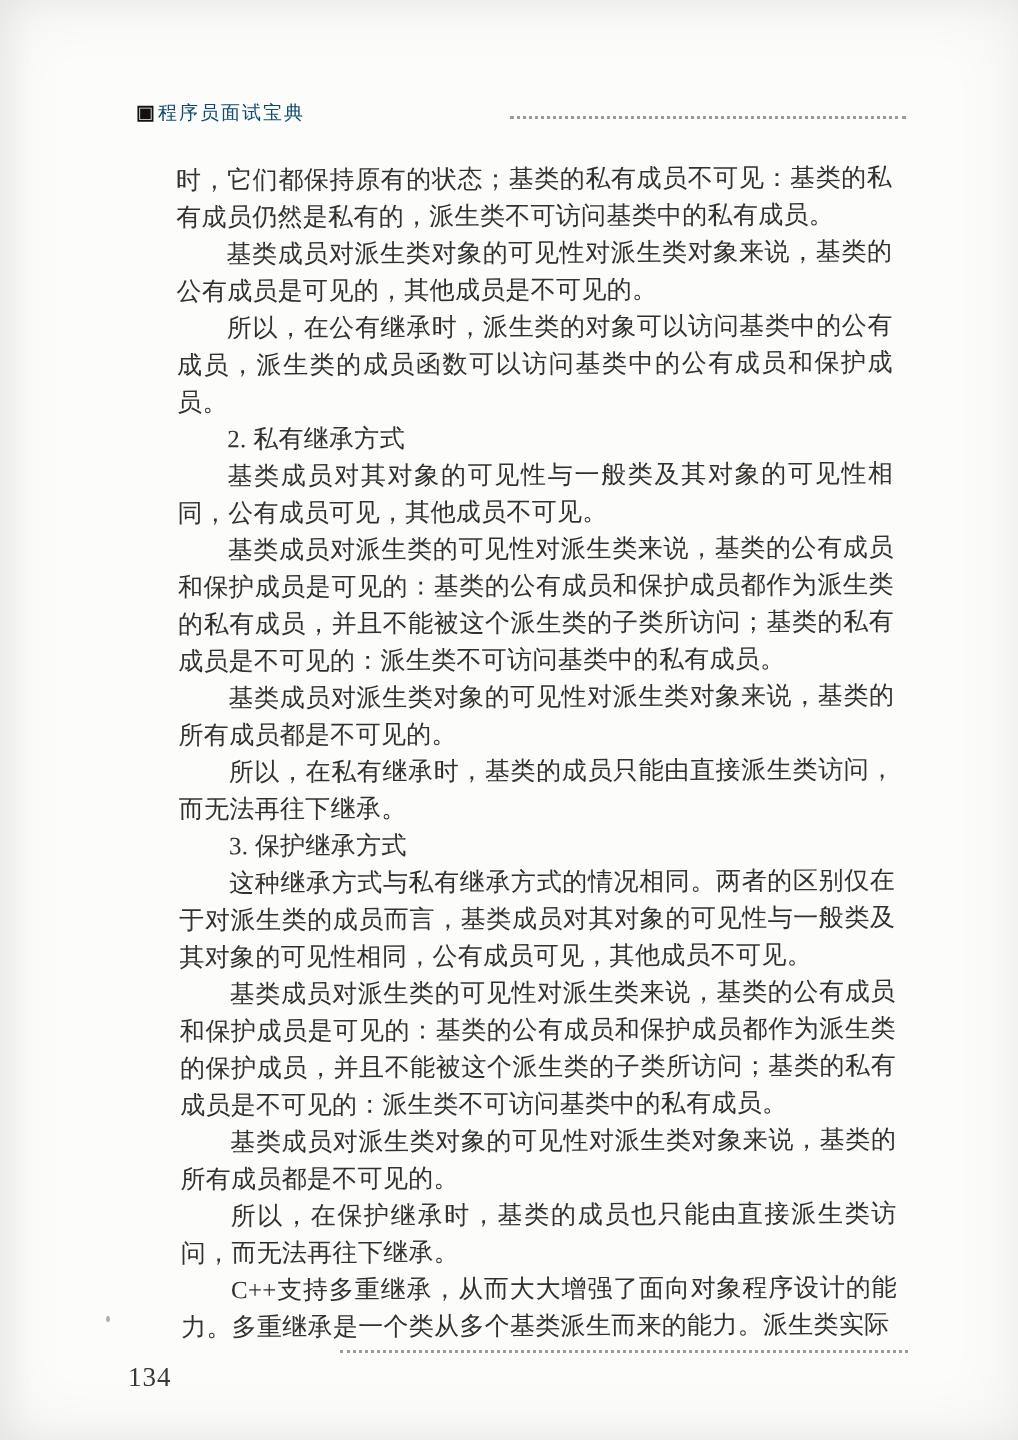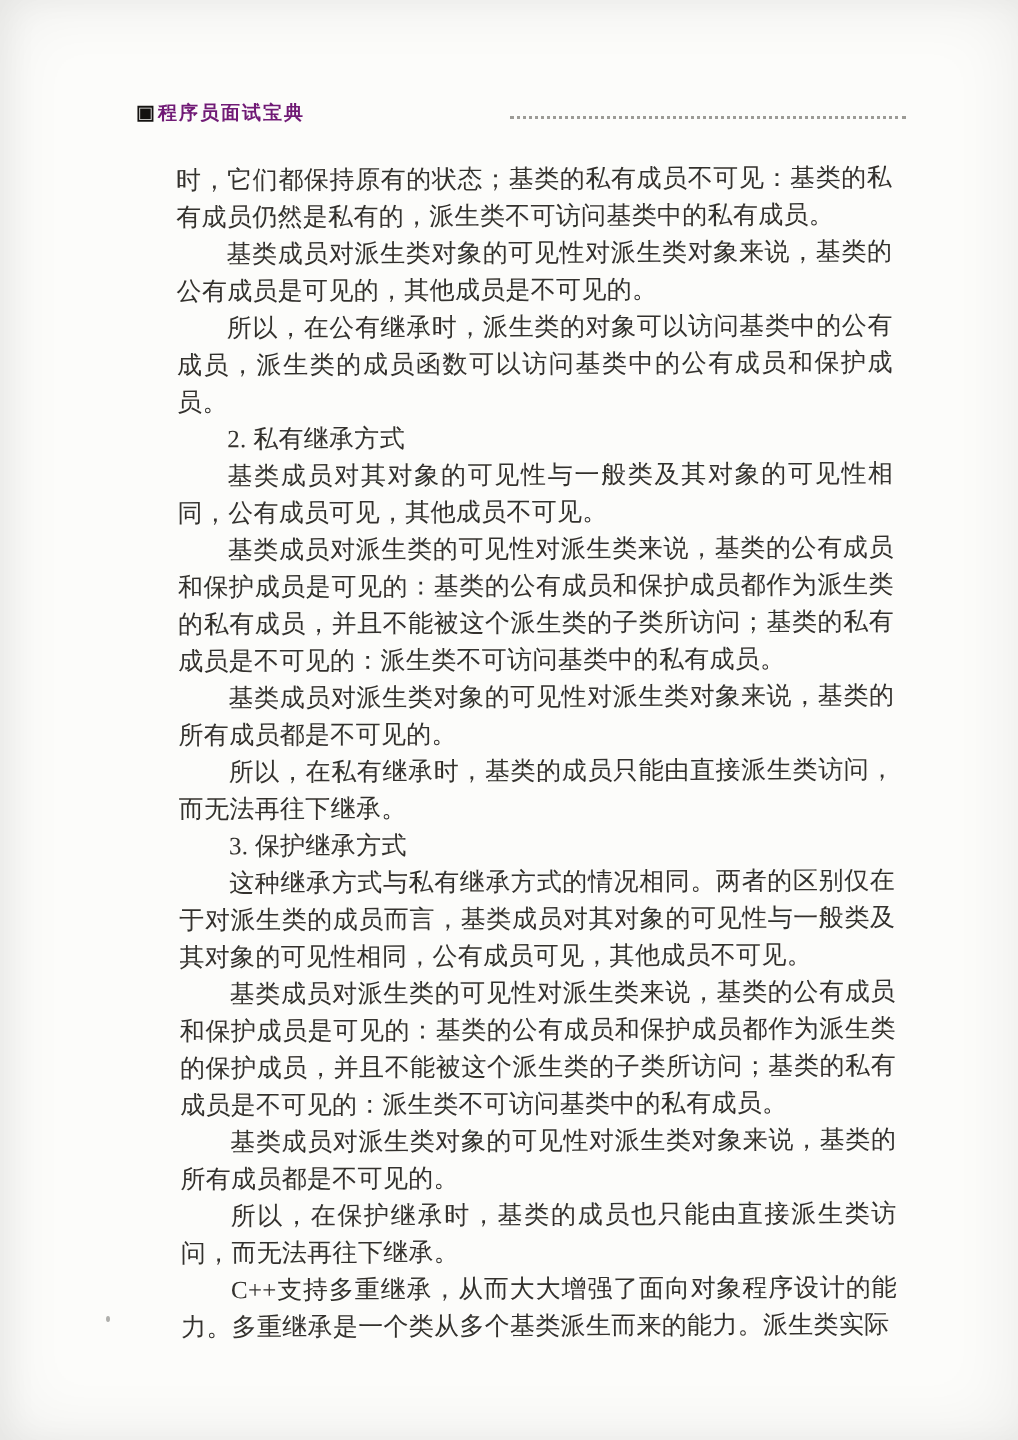--- a/index.html
+++ b/index.html
@@ -30,23 +30,23 @@
   }
   .series-logo {
     font-size: 20px;
     line-height: 1;
     color: #141210;
     margin-right: 3px;
     font-weight: bold;
   }
   .book-title {
     font-size: 19px;
-    font-weight: bold;
+    font-weight: normal;
     letter-spacing: 2px;
-    color: #701a75;
+    color: #0c4a6e;
     white-space: nowrap;
   }
   .header-rule {
     flex: 1;
     margin-left: 205px;
     height: 15px;
     border-bottom: 3px dotted #9c9b96;
   }
 
   
@@ -123,16 +123,20 @@
     <p class="para">基类成员对派生类对象的可见性对派生类对象来说，基类的所有成员都是不可见的。</p>
     <p class="para">所以，在私有继承时，基类的成员只能由直接派生类访问，而无法再往下继承。</p>
     <p class="para section-heading">3. 保护继承方式</p>
     <p class="para">这种继承方式与私有继承方式的情况相同。两者的区别仅在于对派生类的成员而言，基类成员对其对象的可见性与一般类及其对象的可见性相同，公有成员可见，其他成员不可见。</p>
     <p class="para">基类成员对派生类的可见性对派生类来说，基类的公有成员和保护成员是可见的：基类的公有成员和保护成员都作为派生类的保护成员，并且不能被这个派生类的子类所访问；基类的私有成员是不可见的：派生类不可访问基类中的私有成员。</p>
     <p class="para">基类成员对派生类对象的可见性对派生类对象来说，基类的所有成员都是不可见的。</p>
     <p class="para">所以，在保护继承时，基类的成员也只能由直接派生类访问，而无法再往下继承。</p>
     <p class="para">C++支持多重继承，从而大大增强了面向对象程序设计的能力。多重继承是一个类从多个基类派生而来的能力。派生类实际</p>
   </main>
 
+  <footer class="page-footer">
+    <span class="footer-rule"></span>
+    <div class="page-number">134</div>
+  </footer>
 
   <span class="scan-speck"></span>
 
 </div>
 
 </body></html>

